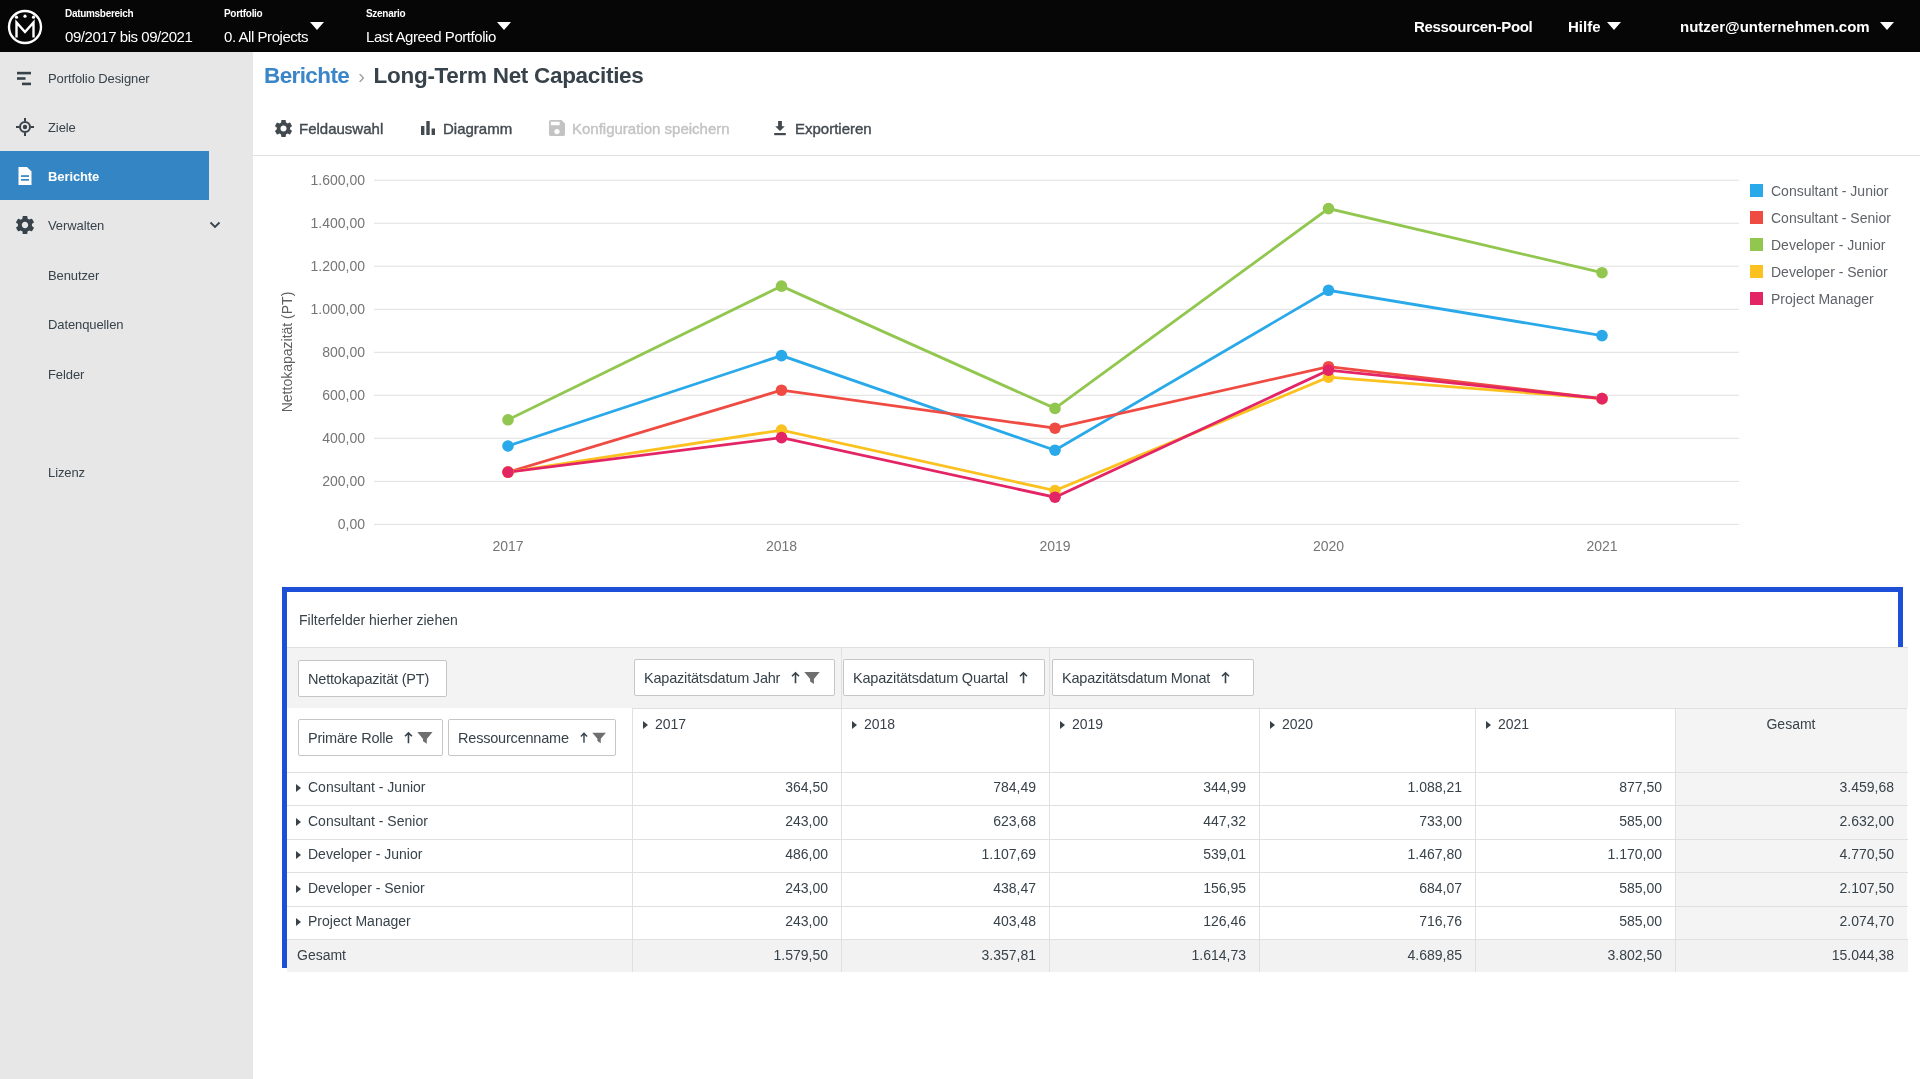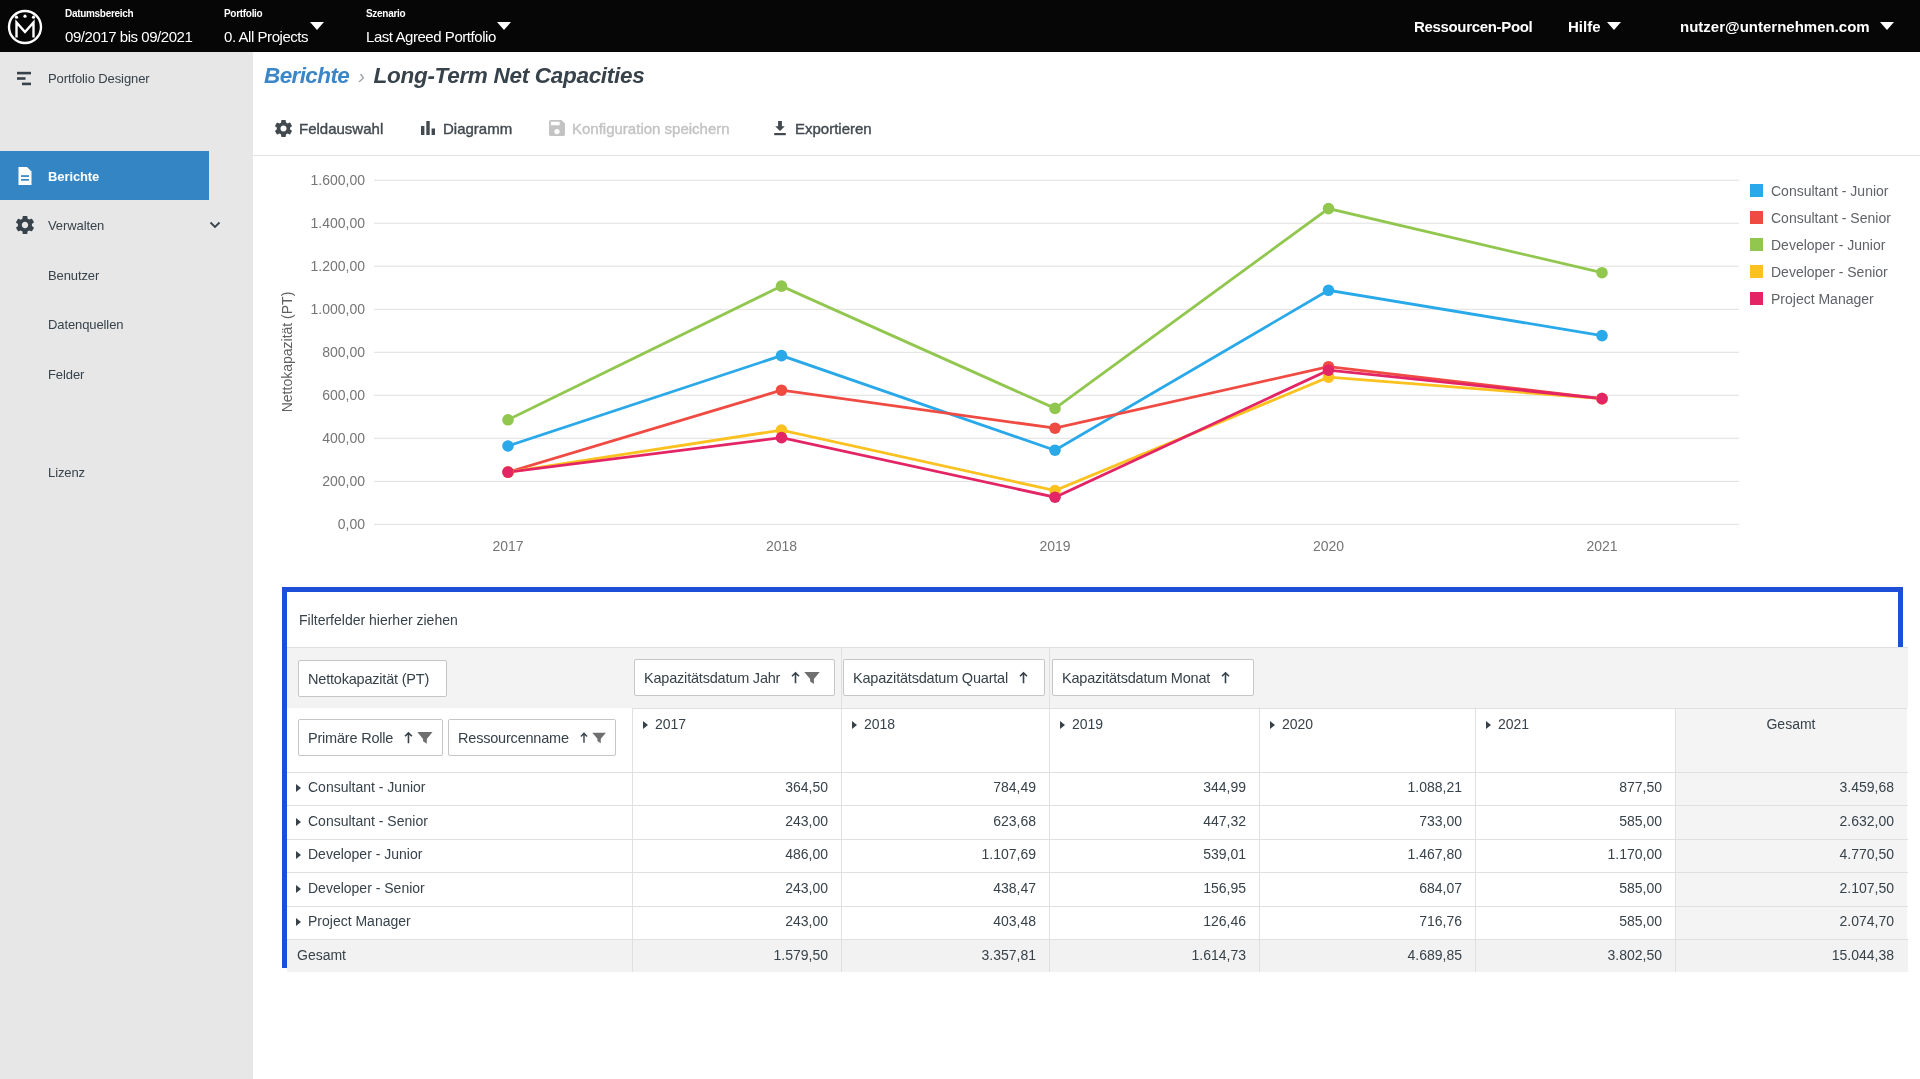--- a/index.html
+++ b/index.html
@@ -16,21 +16,21 @@
 
   
   #sidebar { position:absolute; left:0; top:52px; width:253px; height:1027px; background:#e7e7e7; }
   .nav-item { position:absolute; left:0; width:209px; height:49px; color:#37424a; font-size:13px; letter-spacing:-0.1px; }
   .nav-item .txt { position:absolute; left:48px; top:50%; transform:translateY(-50%); }
   .nav-sel { background:#3485c3; color:#fff; font-weight:bold; }
   .nav-ico { position:absolute; left:16px; top:50%; transform:translateY(-50%); width:18px; height:18px; }
 
   
   #main { position:absolute; left:253px; top:52px; width:1667px; height:1027px; background:#fff; }
-  #crumb { position:absolute; left:11px; top:10.5px; font-size:22.5px; font-weight:bold; letter-spacing:-0.3px; color:#37424a;font-style:italic; }
+  #crumb { position:absolute; left:11px; top:10.5px; font-size:22.5px; font-weight:bold; letter-spacing:-0.3px; color:#37424a; }
   #crumb .blue { color:#3a86c8; letter-spacing:-0.6px; }
   #crumb .sep { color:#9aa0a6; font-weight:normal; font-size:20px; padding:0 9px; }
   .tool { position:absolute; top:63px; height:26px; display:flex; align-items:center; font-size:15px; color:#424a50; letter-spacing:0; -webkit-text-stroke:0.4px currentColor; }
   .tool svg { margin-right:7px; }
   #divider { position:absolute; left:0; top:103px; width:1667px; height:1px; background:#e2e2e2; }
 
   
   #ptable { position:absolute; left:29px; top:535px; width:1621px; height:381px; border:5px solid #1d4ed8; font-size:14px; color:#37424a; }
   .cell { position:absolute; white-space:nowrap; }
   .vline { position:absolute; width:1px; background:#e0e0e0; }
@@ -71,20 +71,31 @@
 <div id="sidebar">
   <div class="nav-item" style="top:1px">
     <svg class="nav-ico" viewBox="0 0 18 18">
         <g fill="#37424a">
           <rect x="1" y="2.8" width="14" height="2.6"></rect>
           <rect x="1" y="8.2" width="8.5" height="2.6"></rect>
           <rect x="6" y="13.6" width="9" height="2.6"></rect>
         </g>
       </svg>
     <span class="txt">Portfolio Designer</span>
+  </div>
+  <div class="nav-item" style="top:50px">
+    <svg class="nav-ico" viewBox="0 0 18 18">
+      <circle cx="9" cy="9" r="5" fill="none" stroke="#37424a" stroke-width="2"></circle>
+      <circle cx="9" cy="9" r="2.2" fill="#37424a"></circle>
+      <rect x="8" y="0" width="2" height="3" fill="#37424a"></rect>
+        <rect x="8" y="15" width="2" height="3" fill="#37424a"></rect>
+      <rect x="0" y="8" width="3" height="2" fill="#37424a"></rect>
+        <rect x="15" y="8" width="3" height="2" fill="#37424a"></rect>
+    </svg>
+    <span class="txt">Ziele</span>
   </div>
   <div class="nav-item nav-sel" style="top:99px">
     <svg class="nav-ico" viewBox="0 0 18 18">
       <path d="M2.5 0 H11 L15.5 4.5 V18 H2.5 Z" fill="#fff"></path>
       <rect x="5" y="8.2" width="8" height="1.7" fill="#3485c3"></rect>
       <rect x="5" y="12" width="8" height="1.7" fill="#3485c3"></rect>
     </svg>
     <span class="txt">Berichte</span>
   </div>
   <div class="nav-item" style="top:148px">

